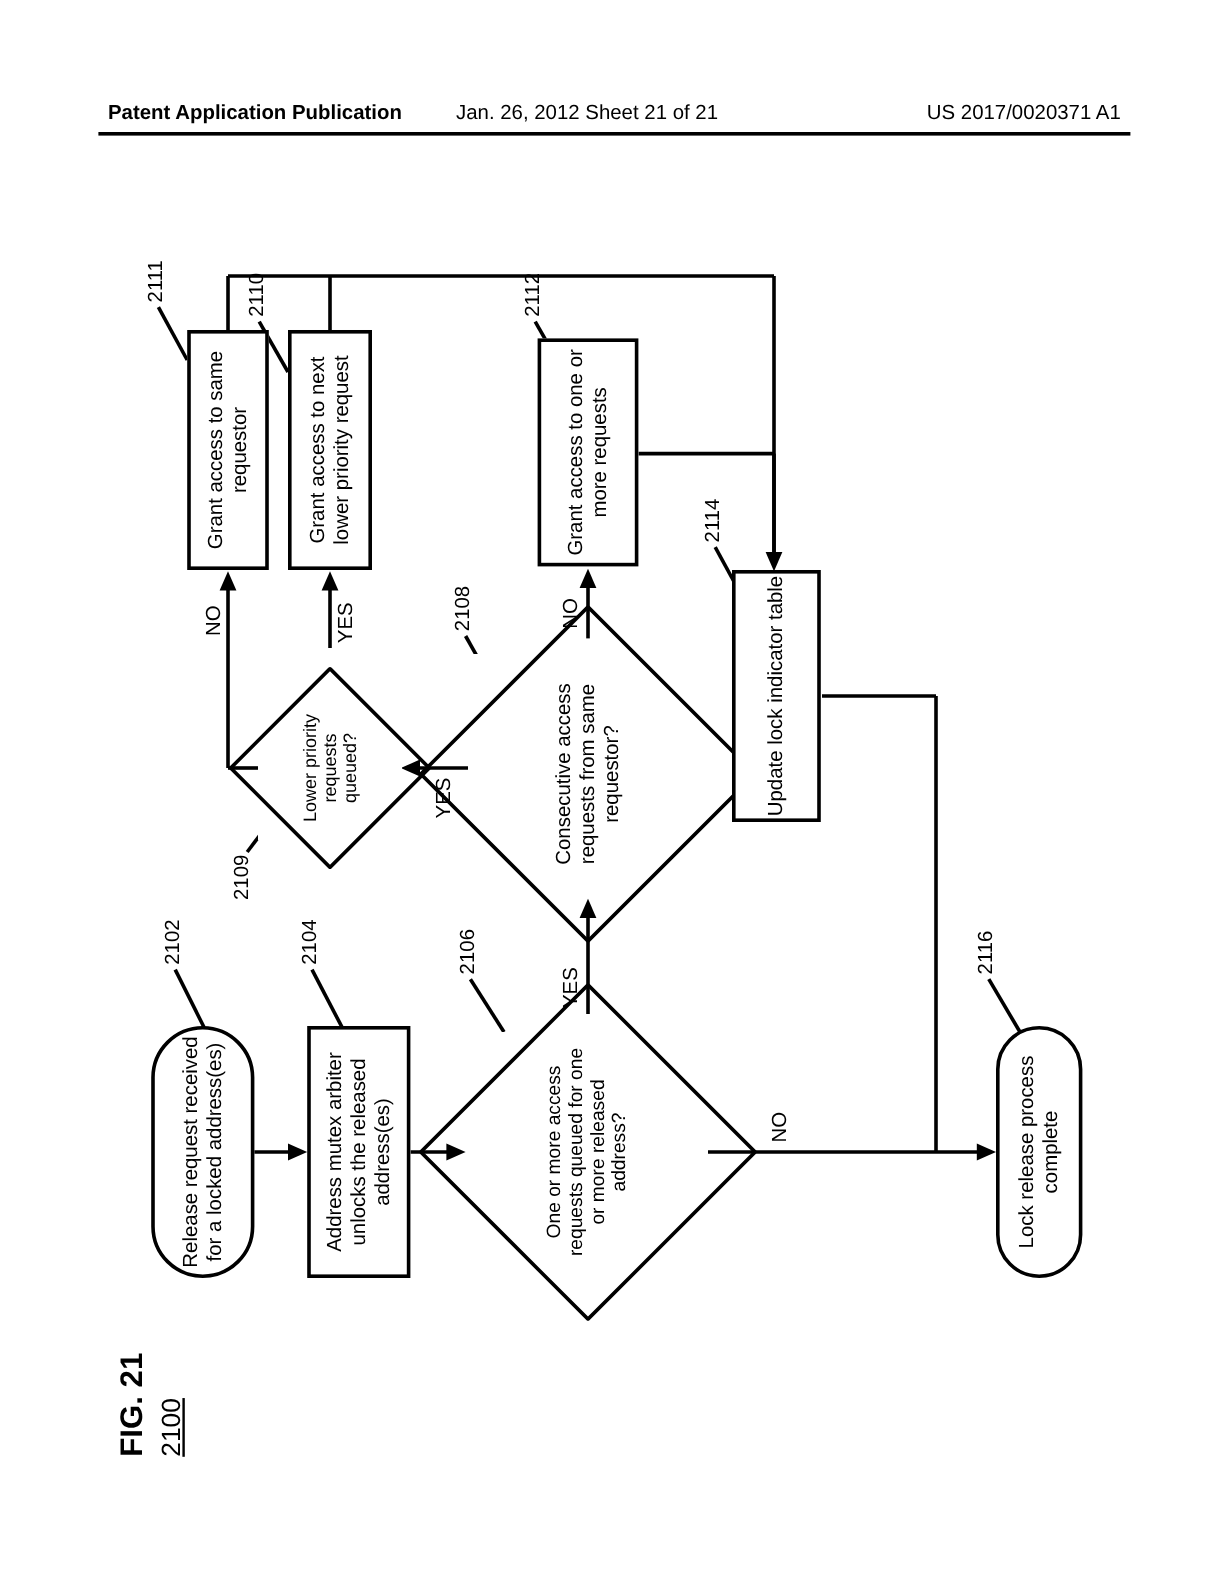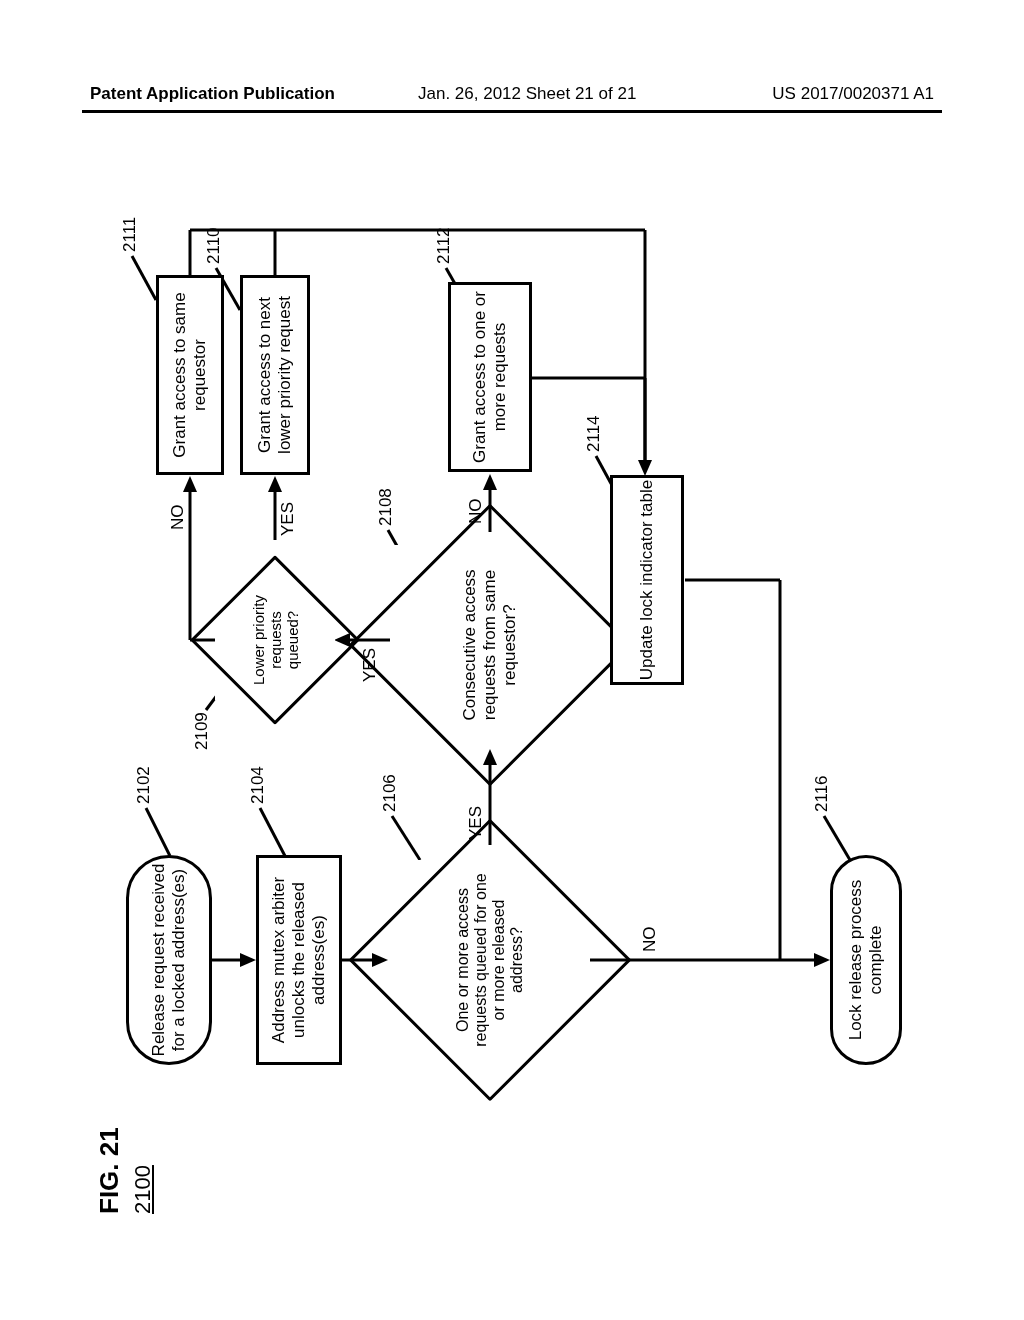--- a/index.html
+++ b/index.html
@@ -1,20 +1,20 @@
 <!DOCTYPE html>
 <html><head>
 <meta charset="utf-8">
 <style>
   * { box-sizing: border-box; margin: 0; padding: 0; }
   html, body { width: 1024px; height: 1320px; background: #fff; font-family: Arial, Helvetica, sans-serif; }
   .page { position: relative; width: 1024px; height: 1320px; }
   .header { position: absolute; top: 84px; left: 0; width: 1024px; display: flex; justify-content: space-between; padding: 0 90px 0 90px; font-size: 17px; }
   .header .left { font-weight: bold; }
-  .header .center { position: absolute; left: 380px; margin-left: 38px; }
+  .header .center { position: absolute; left: 380px; }
   .header .right { }
   .hr { position: absolute; top: 110px; left: 82px; width: 860px; height: 3px; background: #000; }
   .rotwrap { position: absolute; top: 160px; left: 80px; width: 880px; height: 1080px; }
   .canvas { position: absolute; width: 1080px; height: 880px; top: 100px; left: -100px; transform: rotate(-90deg); transform-origin: center center; }
   .node { position: absolute; font-size: 17px; text-align: center; display: flex; align-items: center; justify-content: center; }
   .boxrect { border: 3px solid #000; background: #fff; }
   .terminator { border: 3px solid #000; background: #fff; border-radius: 999px; }
   .decision { background: #fff; }
   .decision .dshape { position: absolute; inset: 0; border: 3px solid #000; transform: rotate(45deg); border-radius: 2px; }
   .decision .dtext { position: relative; z-index: 1; padding: 0 8px; }

